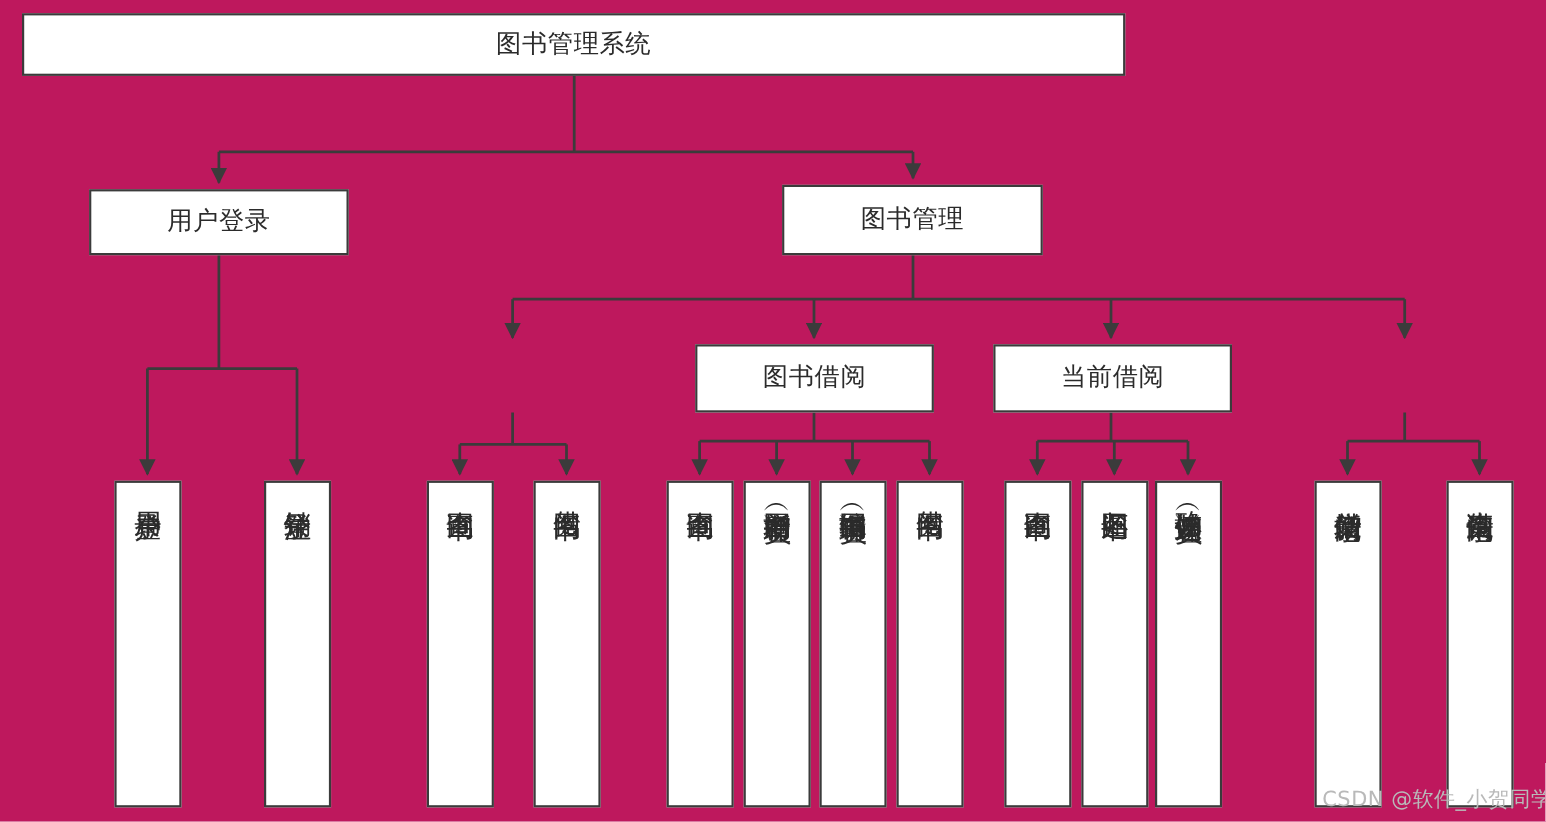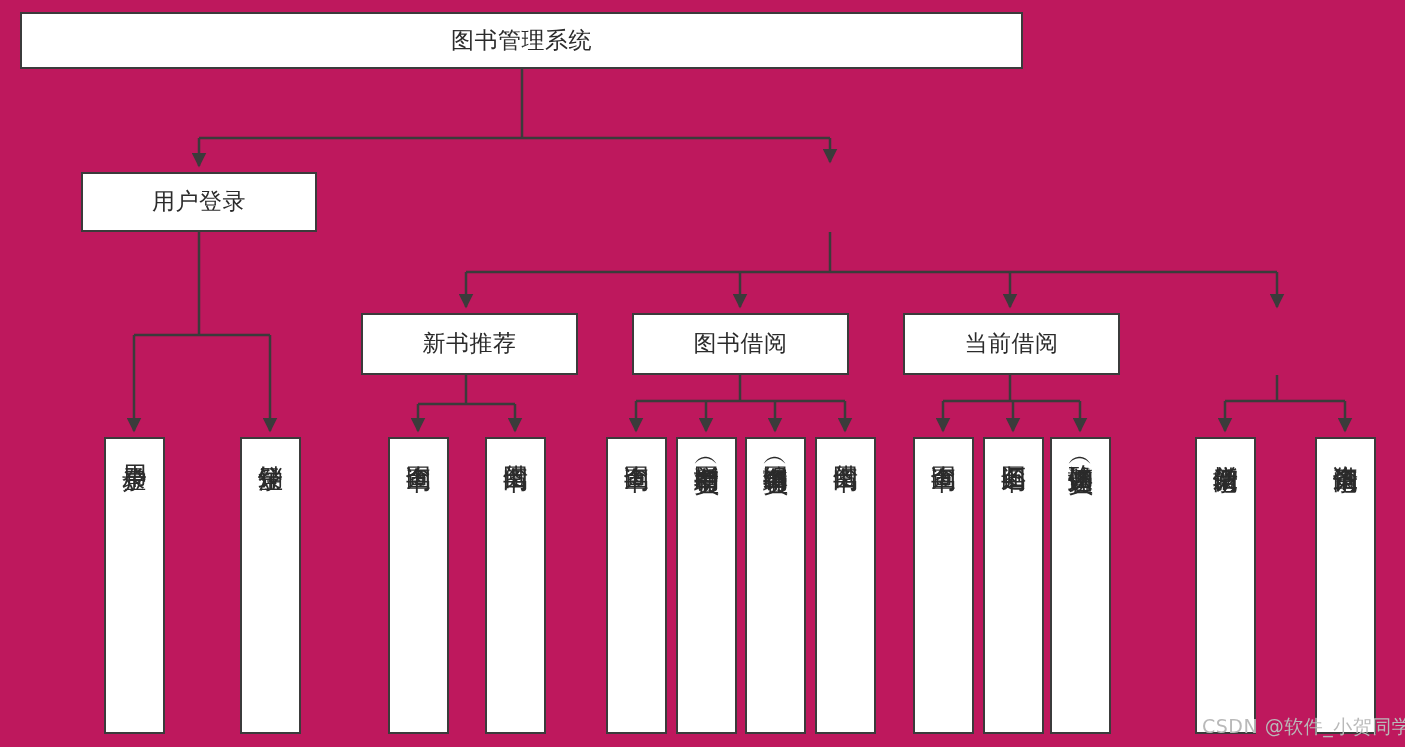--- a/index.html
+++ b/index.html
@@ -130,24 +130,24 @@
   </svg>
 
   <div class="node root horiz" style="left:20px; top:12px; width:1003px; height:57px;">
     <span class="label">图书管理系统</span>
   </div>
 
   <div class="node horiz" style="left:81px; top:172px; width:236px; height:60px;">
     <span class="label">用户登录</span>
   </div>
 
-
-  <div class="node horiz" style="left:361px; top:313px; width:217px; height:62px;">
-    <span class="label">新书推荐</span>
-  </div>
+  <div class="node horiz" style="left:711px; top:168px; width:237px; height:64px;">
+    <span class="label">图书管理</span>
+  </div>
+
 
   <div class="node horiz" style="left:903px; top:313px; width:217px; height:62px;">
     <span class="label">当前借阅</span>
   </div>
 
   <div class="node horiz" style="left:632px; top:313px; width:217px; height:62px;">
     <span class="label">图书借阅</span>
   </div>
 
 

